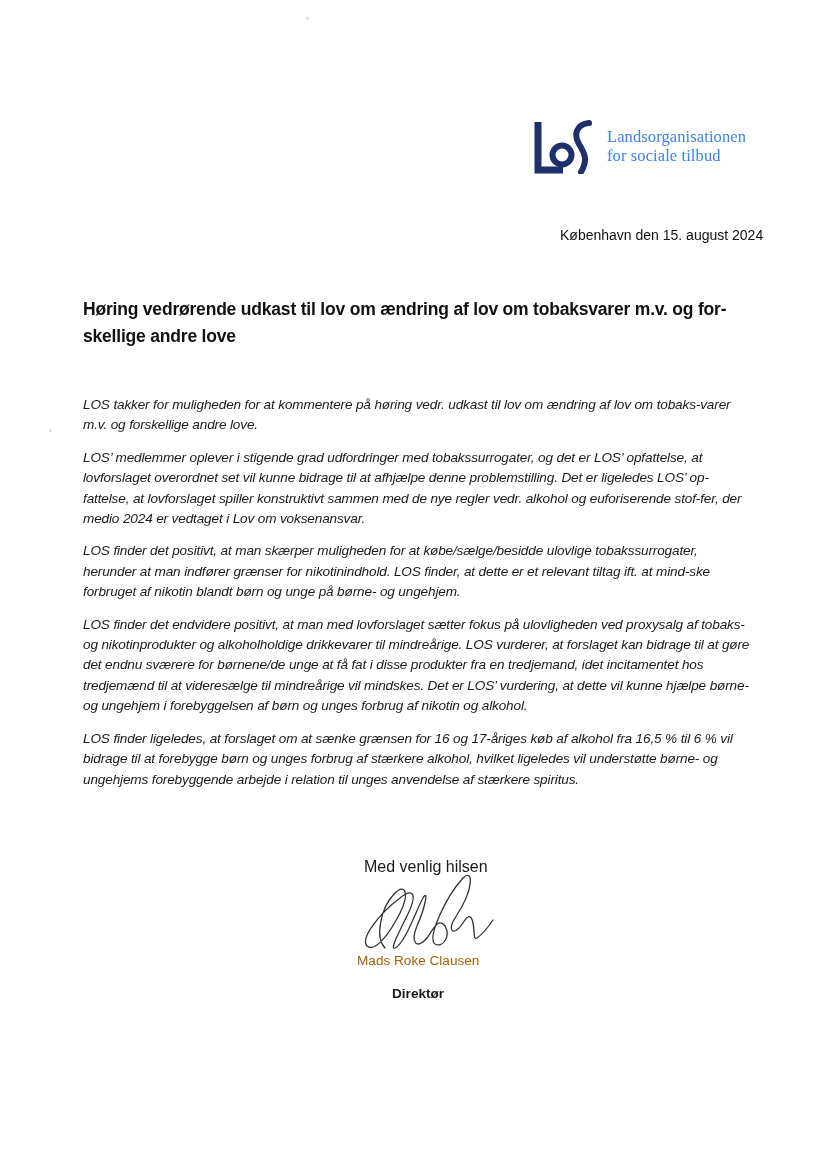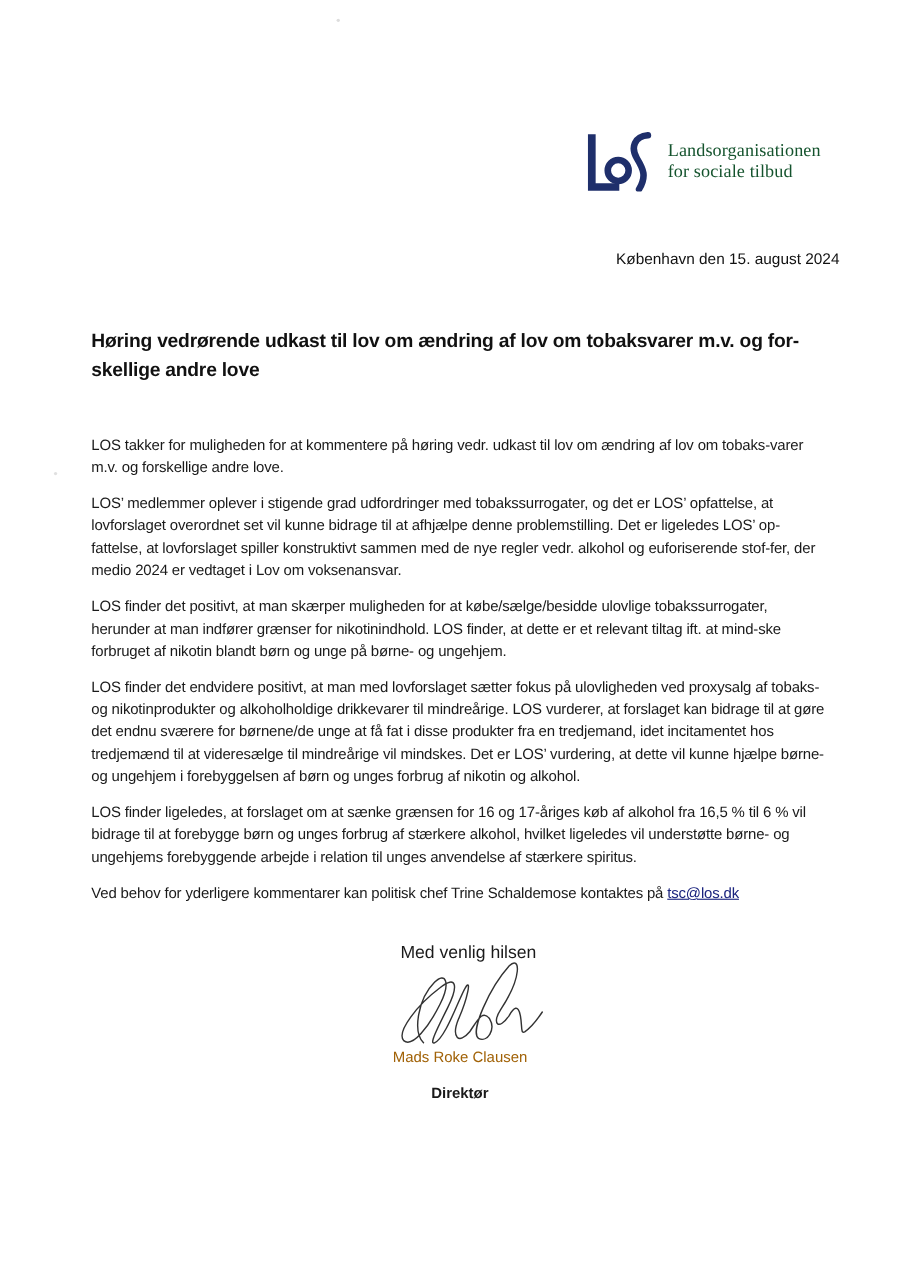--- a/index.html
+++ b/index.html
@@ -3,30 +3,30 @@
   <meta charset="utf-8">
   <style>
     html, body { margin: 0; padding: 0; background: #ffffff; }
     body { width: 827px; height: 1169px; position: relative; overflow: hidden;
            font-family: "Liberation Sans", "DejaVu Sans", sans-serif; color: #111; }
     .page { position: absolute; inset: 0; background: #fff; }
 
     .logo { position: absolute; left: 533px; top: 118px; display: flex; align-items: center; }
     .logo-mark { width: 64px; height: 56px; }
     .logo-text { margin-left: 10px; font-family: "Liberation Serif", "DejaVu Serif", serif;
-                 color: #14532d; font-size: 16.5px; line-height: 19px; letter-spacing: 0.1px; }
+                 color: #3b82f6; font-size: 16.5px; line-height: 19px; letter-spacing: 0.1px; }
 
     .dateline { position: absolute; left: 560px; top: 227px; font-size: 14px; color: #111; }
 
     .title { position: absolute; left: 83px; top: 296px; width: 660px; font-size: 17.5px;
              font-weight: bold; line-height: 27px; color: #111; letter-spacing: -0.2px; }
 
     .body-text { position: absolute; left: 83px; top: 395px; width: 670px; font-size: 13.6px;
                  line-height: 20.4px; color: #1a1a1a; letter-spacing: -0.15px; }
-    .body-text p { margin: 0 0 12px 0; }
+    .body-text p { margin: 0 0 12px 0; font-style: italic; }
     .body-text a { color: #1a237e; text-decoration: underline; }
 
     .closing { position: absolute; left: 364px; top: 858px; font-size: 16px; color: #1a1a1a; }
     .signature { position: absolute; left: 355px; top: 868px; width: 150px; height: 100px; }
     .signer-name { position: absolute; left: 357px; top: 953px; font-size: 13.6px; color: #a16207; }
     .signer-title { position: absolute; left: 392px; top: 986px; font-size: 13.6px; color: #1a1a1a; font-weight: bold; }
     .speck { position: absolute; left: 306px; top: 17px; width: 3px; height: 3px; background: #ddd; border-radius: 50%; }
     .speck2 { position: absolute; left: 49px; top: 429px; width: 3px; height: 3px; background: #e0e0e0; border-radius: 50%; }
   </style>
 </head>
@@ -51,21 +51,20 @@
   <div class="dateline">København den 15. august 2024</div>
 
   <div class="title">Høring vedrørende udkast til lov om ændring af lov om tobaksvarer m.v. og for-skellige andre love</div>
 
   <div class="body-text">
     <p>LOS takker for muligheden for at kommentere på høring vedr. udkast til lov om ændring af lov om tobaks-varer m.v. og forskellige andre love.</p>
     <p>LOS’ medlemmer oplever i stigende grad udfordringer med tobakssurrogater, og det er LOS’ opfattelse, at lovforslaget overordnet set vil kunne bidrage til at afhjælpe denne problemstilling. Det er ligeledes LOS’ op-fattelse, at lovforslaget spiller konstruktivt sammen med de nye regler vedr. alkohol og euforiserende stof-fer, der medio 2024 er vedtaget i Lov om voksenansvar.</p>
     <p>LOS finder det positivt, at man skærper muligheden for at købe/sælge/besidde ulovlige tobakssurrogater, herunder at man indfører grænser for nikotinindhold. LOS finder, at dette er et relevant tiltag ift. at mind-ske forbruget af nikotin blandt børn og unge på børne- og ungehjem.</p>
     <p>LOS finder det endvidere positivt, at man med lovforslaget sætter fokus på ulovligheden ved proxysalg af tobaks- og nikotinprodukter og alkoholholdige drikkevarer til mindreårige. LOS vurderer, at forslaget kan bidrage til at gøre det endnu sværere for børnene/de unge at få fat i disse produkter fra en tredjemand, idet incitamentet hos tredjemænd til at videresælge til mindreårige vil mindskes. Det er LOS’ vurdering, at dette vil kunne hjælpe børne- og ungehjem i forebyggelsen af børn og unges forbrug af nikotin og alkohol.</p>
     <p>LOS finder ligeledes, at forslaget om at sænke grænsen for 16 og 17-åriges køb af alkohol fra 16,5 % til 6 % vil bidrage til at forebygge børn og unges forbrug af stærkere alkohol, hvilket ligeledes vil understøtte børne- og ungehjems forebyggende arbejde i relation til unges anvendelse af stærkere spiritus.</p>
-    <p><span>Ved behov for yderligere kommentarer kan politisk chef Trine Schaldemose kontaktes på </span><a href="#">tsc@los.dk</a></p>
   </div>
 
   <div class="closing">Med venlig hilsen</div>
 
   <svg class="signature" viewBox="0 0 150 100">
     <path d="M30 80 C 20 70, 25 40, 40 25 C 50 15, 55 25, 45 45 C 35 65, 20 85, 12 78 C 5 70, 25 45, 45 30 C 60 18, 62 28, 52 48 C 42 68, 35 82, 40 80 C 50 76, 62 40, 68 30 C 74 20, 70 40, 62 58 C 55 75, 62 82, 72 70 C 80 58, 84 50, 90 58 C 96 68, 88 80, 80 76 C 72 70, 90 30, 108 10 C 118 0, 120 20, 100 50 C 92 62, 98 70, 108 55 C 112 48, 116 45, 118 55 C 120 65, 118 72, 122 70 C 128 66, 134 58, 138 52" fill="none" stroke="#333" stroke-width="1.3" stroke-linecap="round"></path>
   </svg>
 
   <div class="signer-name">Mads Roke Clausen</div>
   <div class="signer-title">Direktør</div>

